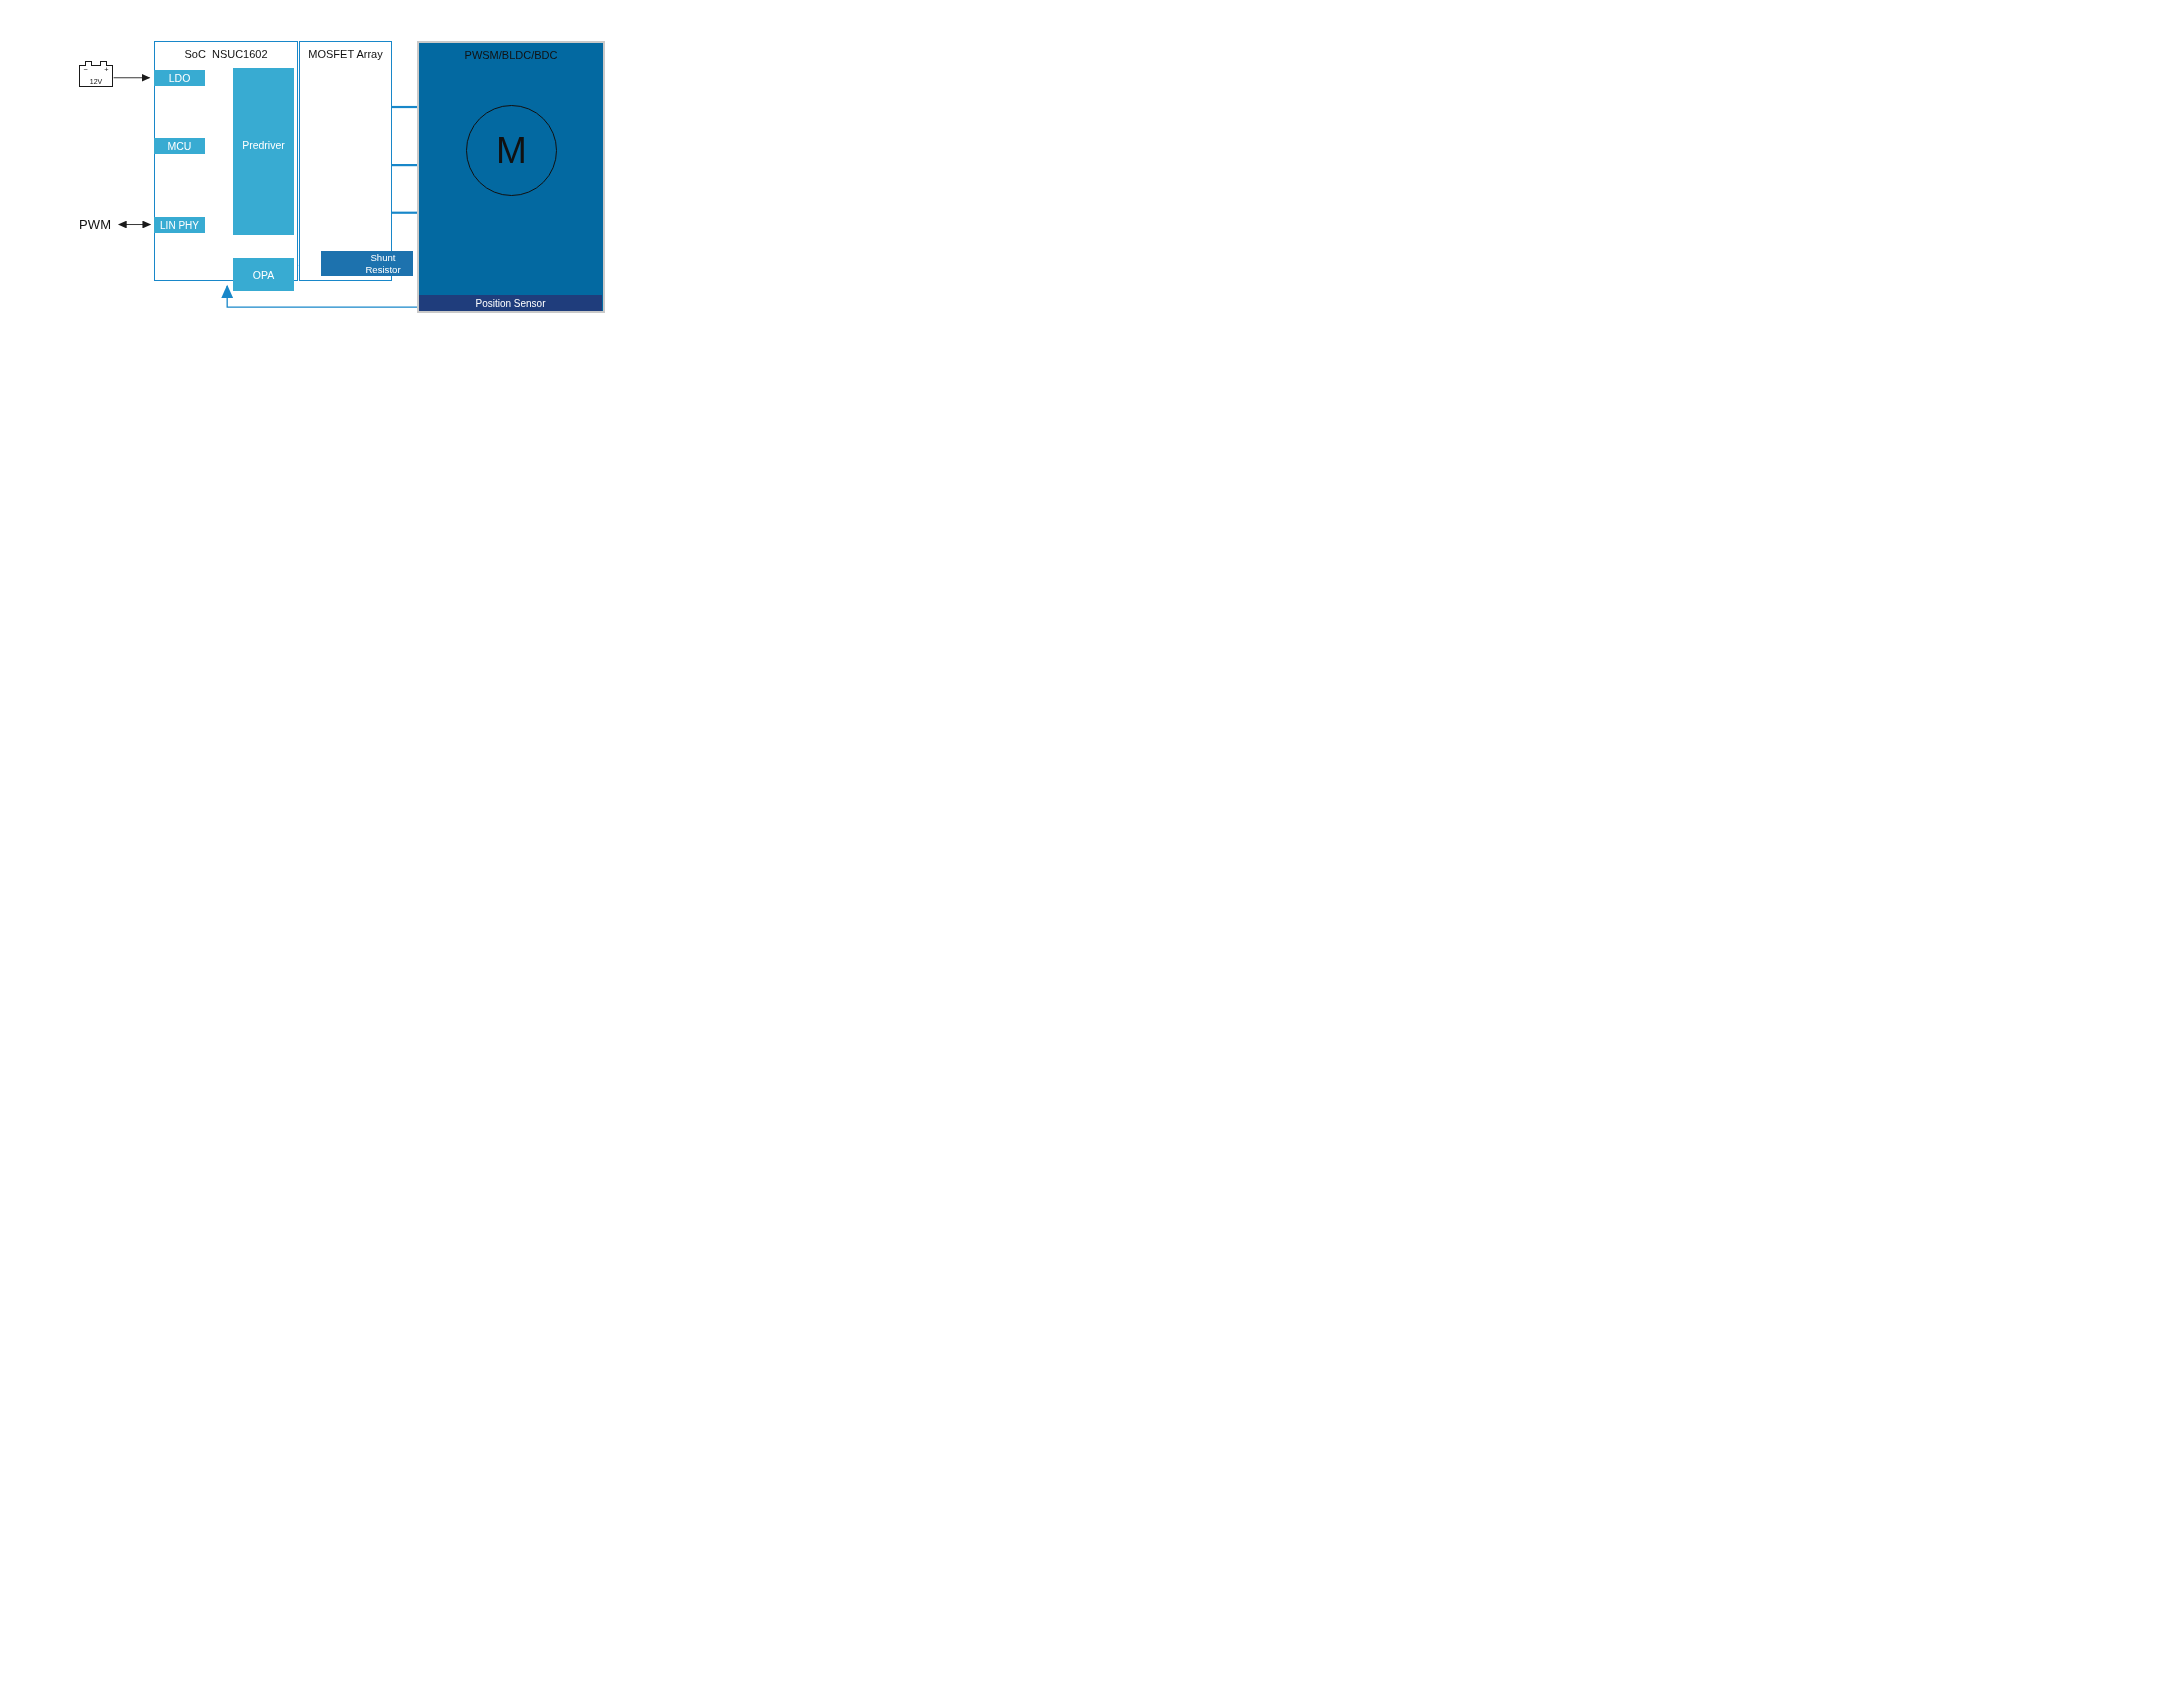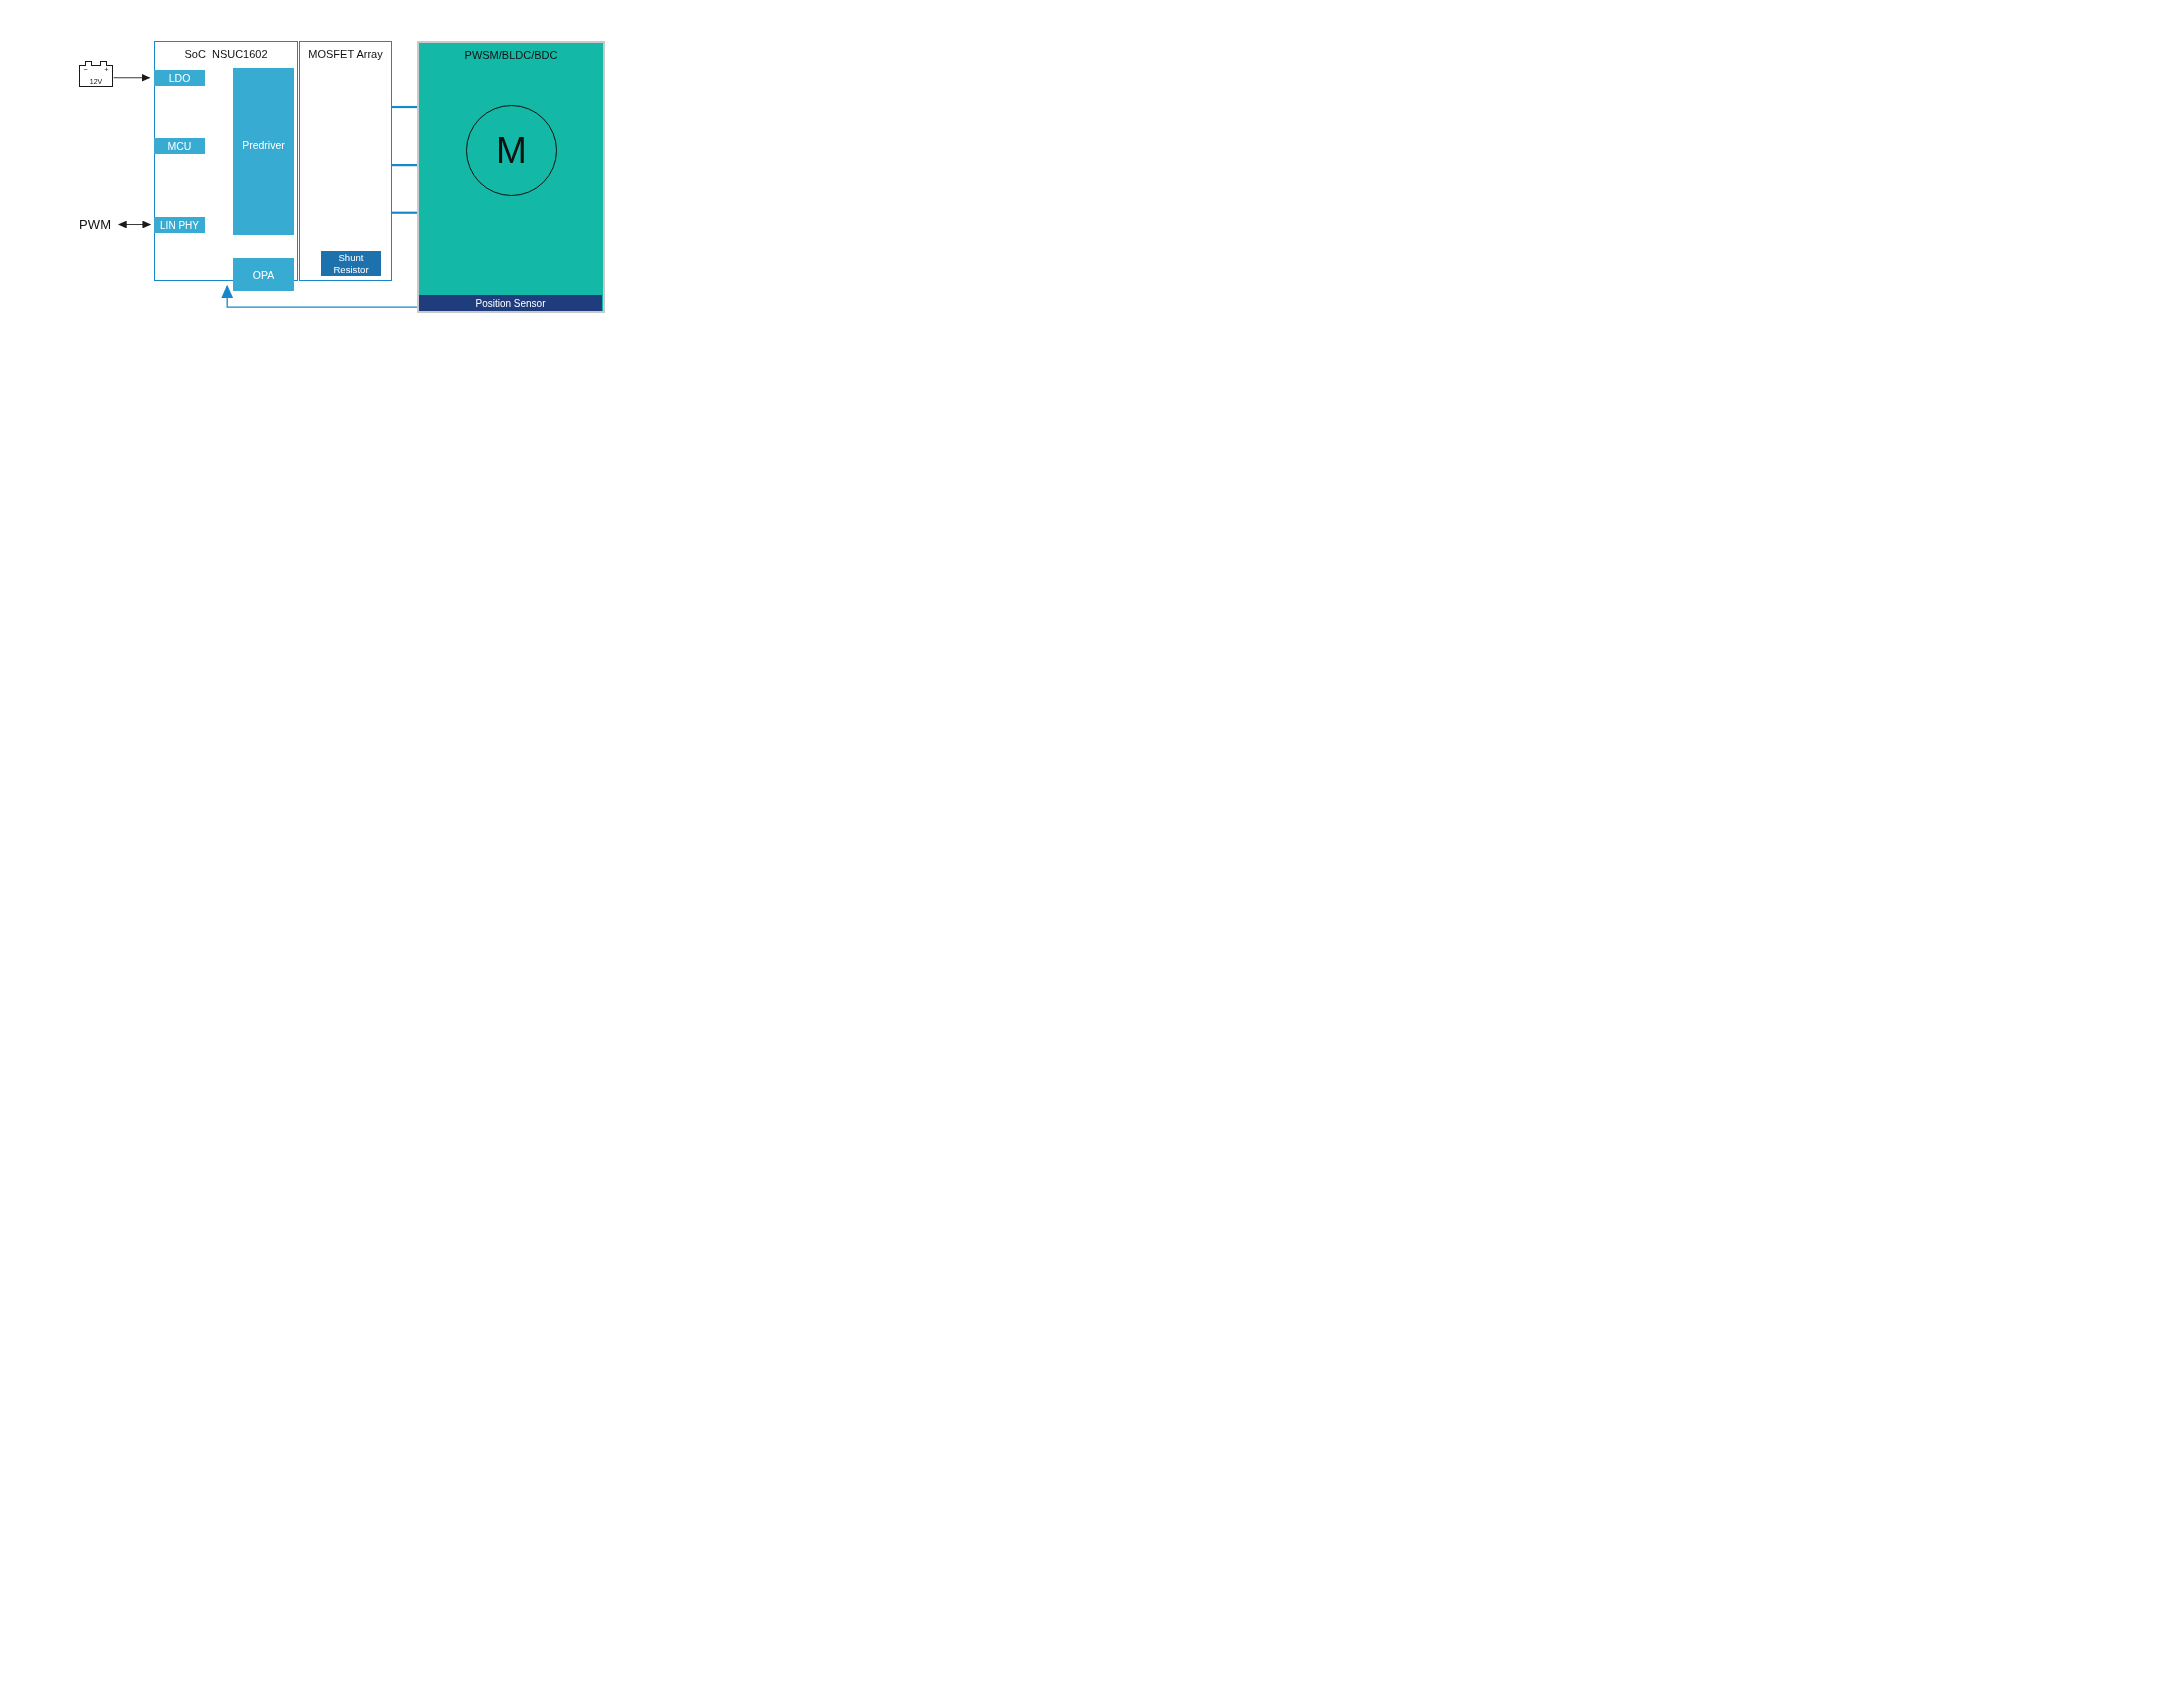--- a/index.html
+++ b/index.html
@@ -36,24 +36,24 @@
   
   .block{position:absolute;background:var(--teal-fill);color:#fff;display:flex;align-items:center;justify-content:center;font-size:10.5px;}
   .ldo{left:154px;top:70px;width:51px;height:16px;}
   .mcu{left:154px;top:138px;width:51px;height:16px;}
   .linphy{left:154px;top:217px;width:51px;height:16px;font-size:10px;}
   .predriver{left:233px;top:68px;width:61px;height:167px;align-items:flex-start;}
   .predriver span{margin-top:71px;}
   .opa{left:233px;top:258px;width:61px;height:33px;}
 
   
-  .shunt{position:absolute;left:321px;top:251px;width:60px;height:25px;background:var(--shunt-blue);color:#fff;display:flex;flex-direction:column;align-items:center;justify-content:center;font-size:9.6px;line-height:11.4px;}
+  .shunt{position:absolute;left:321px;top:251px;width:60px;height:25px;background:var(--shunt-blue);color:#fff;display:flex;flex-direction:column;align-items:center;justify-content:center;font-size:9.6px;line-height:11.4px;padding-left:32px;}
 
   
-  .motor-box{position:absolute;left:417px;top:41px;width:188px;height:272px;border:2.6px solid var(--motor-border-gray);background:#14b8a6;box-sizing:border-box;}
+  .motor-box{position:absolute;left:417px;top:41px;width:188px;height:272px;border:2.6px solid var(--motor-border-gray);background:#0369a1;box-sizing:border-box;}
   .motor-circle{position:absolute;left:47px;top:62px;width:91px;height:91px;border:1.3px solid #111;border-radius:50%;display:flex;align-items:center;justify-content:center;box-sizing:border-box;}
   .motor-circle span{font-size:37px;line-height:37px;}
   .pos-sensor{position:absolute;left:0px;bottom:0px;width:183px;height:15.7px;background:var(--navy);color:#fff;display:flex;align-items:center;justify-content:center;font-size:10px;}
 </style>
 </head>
 <body>
 
 <div class="canvas">
 
   <svg class="overlay" viewBox="0 0 1568 815" aria-hidden="true">

